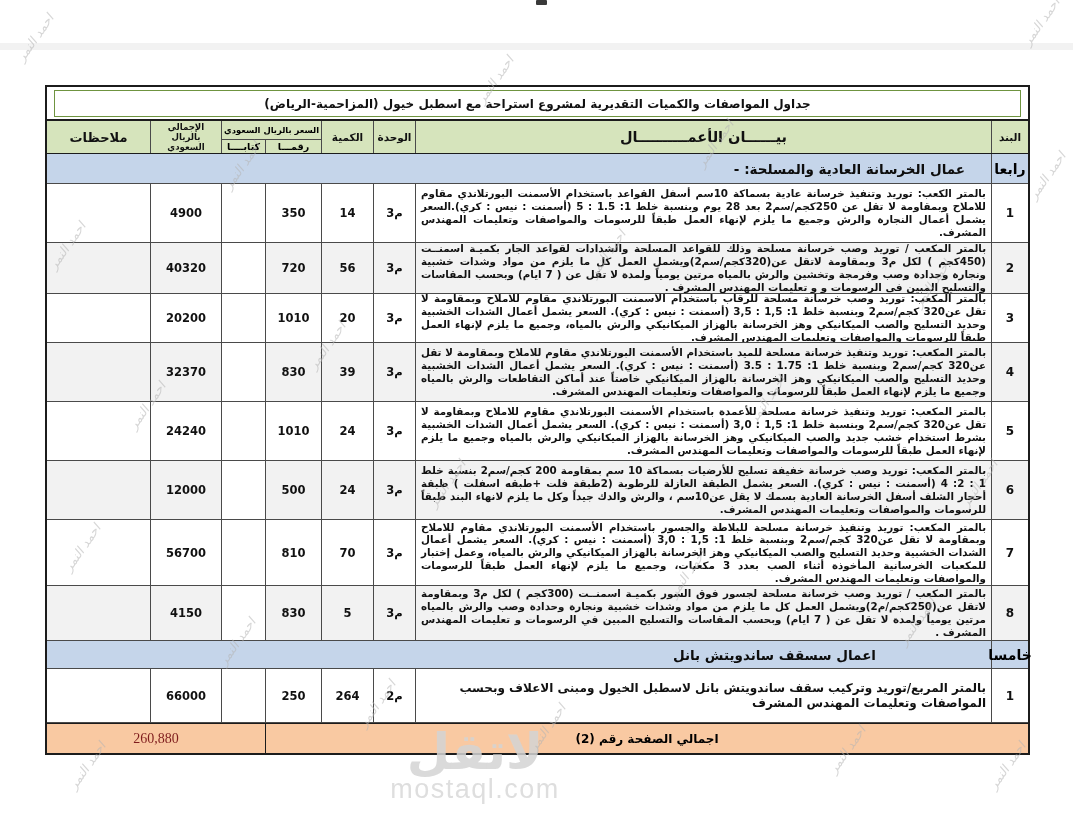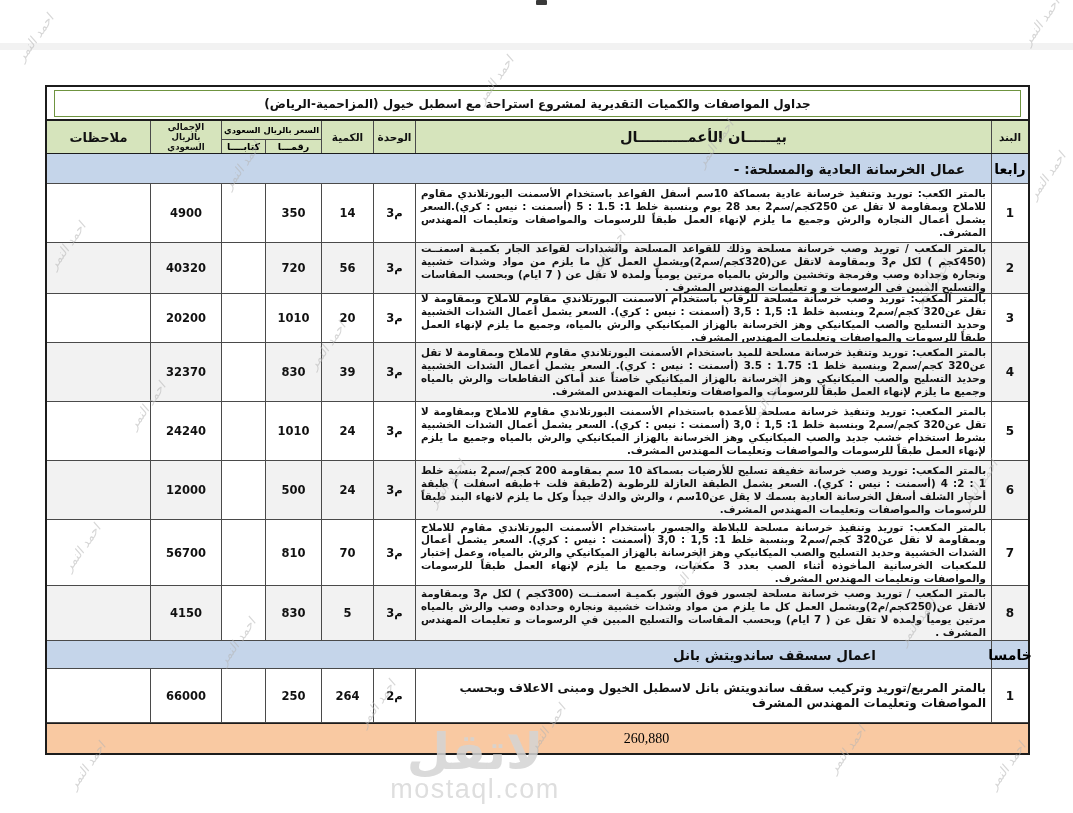--- a/index.html
+++ b/index.html
@@ -59,21 +59,21 @@
   .drow .num { font-size:11.5px; }
   .drow .item-no { font-size:12px; }
   .drow .unit { font-size:11.5px; }
   .drow .wri { background:#fff; }
   .desc { padding:10px 5px; }
   .desc > span { display:block; width:100%; font-size:10.3px; line-height:12.8px; text-align:justify; }
   .desc.big > span { font-size:12px; line-height:15px; text-align:right; }
 
   .frow { flex:1; display:grid; grid-template-columns:763px 1fr; background:var(--peach); border-top:1.5px solid var(--dark); }
   .flabel { border-left:1.3px solid var(--dark); display:flex; align-items:center; justify-content:center; font-size:12px; font-weight:bold; }
-  .ftotal { display:flex; align-items:center; justify-content:center; font-family:"Liberation Serif", serif; font-size:14px; color:#000000; }
+  .ftotal { display:flex; align-items:center; justify-content:center; font-family:"Liberation Serif", serif; font-size:14px; color:#7f1d1d; }
 
   .wm-layer { position:absolute; inset:0; z-index:3; pointer-events:none; }
   .wm { position:absolute; transform:rotate(-55deg); font-size:12.5px; font-style:italic; color:#b5b5b5; opacity:.55; white-space:nowrap; }
   .brand { position:absolute; left:290px; top:726px; width:370px; text-align:center; z-index:2; pointer-events:none; opacity:.85; }
   .brand-ar { font-size:50px; font-weight:bold; color:#d4d4d4; line-height:52px; }
   .brand-en { font-size:27px; color:#d9d9d9; letter-spacing:1.5px; direction:ltr; font-family:Liberation Sans, sans-serif; margin-top:-4px; }
 </style>
 </head>
 <body>
 
@@ -226,20 +226,21 @@
     <div class="cell unit">م2</div>
     <div class="cell num">264</div>
     <div class="cell num">250</div>
     <div class="cell wri"></div>
     <div class="cell num">66000</div>
     <div class="cell notes"></div>
   </div>
 </div>
 
   <div class="frow">
+    <div class="flabel">اجمالي الصفحة رقم (2)</div>
     <div class="ftotal">260,880</div>
   </div>
 </div>
 
 <div class="brand">
   <div class="brand-ar">لاتقل</div>
   <div class="brand-en">mostaql.com</div>
 </div>
 
 <div class="wm-layer" id="wm-layer">

